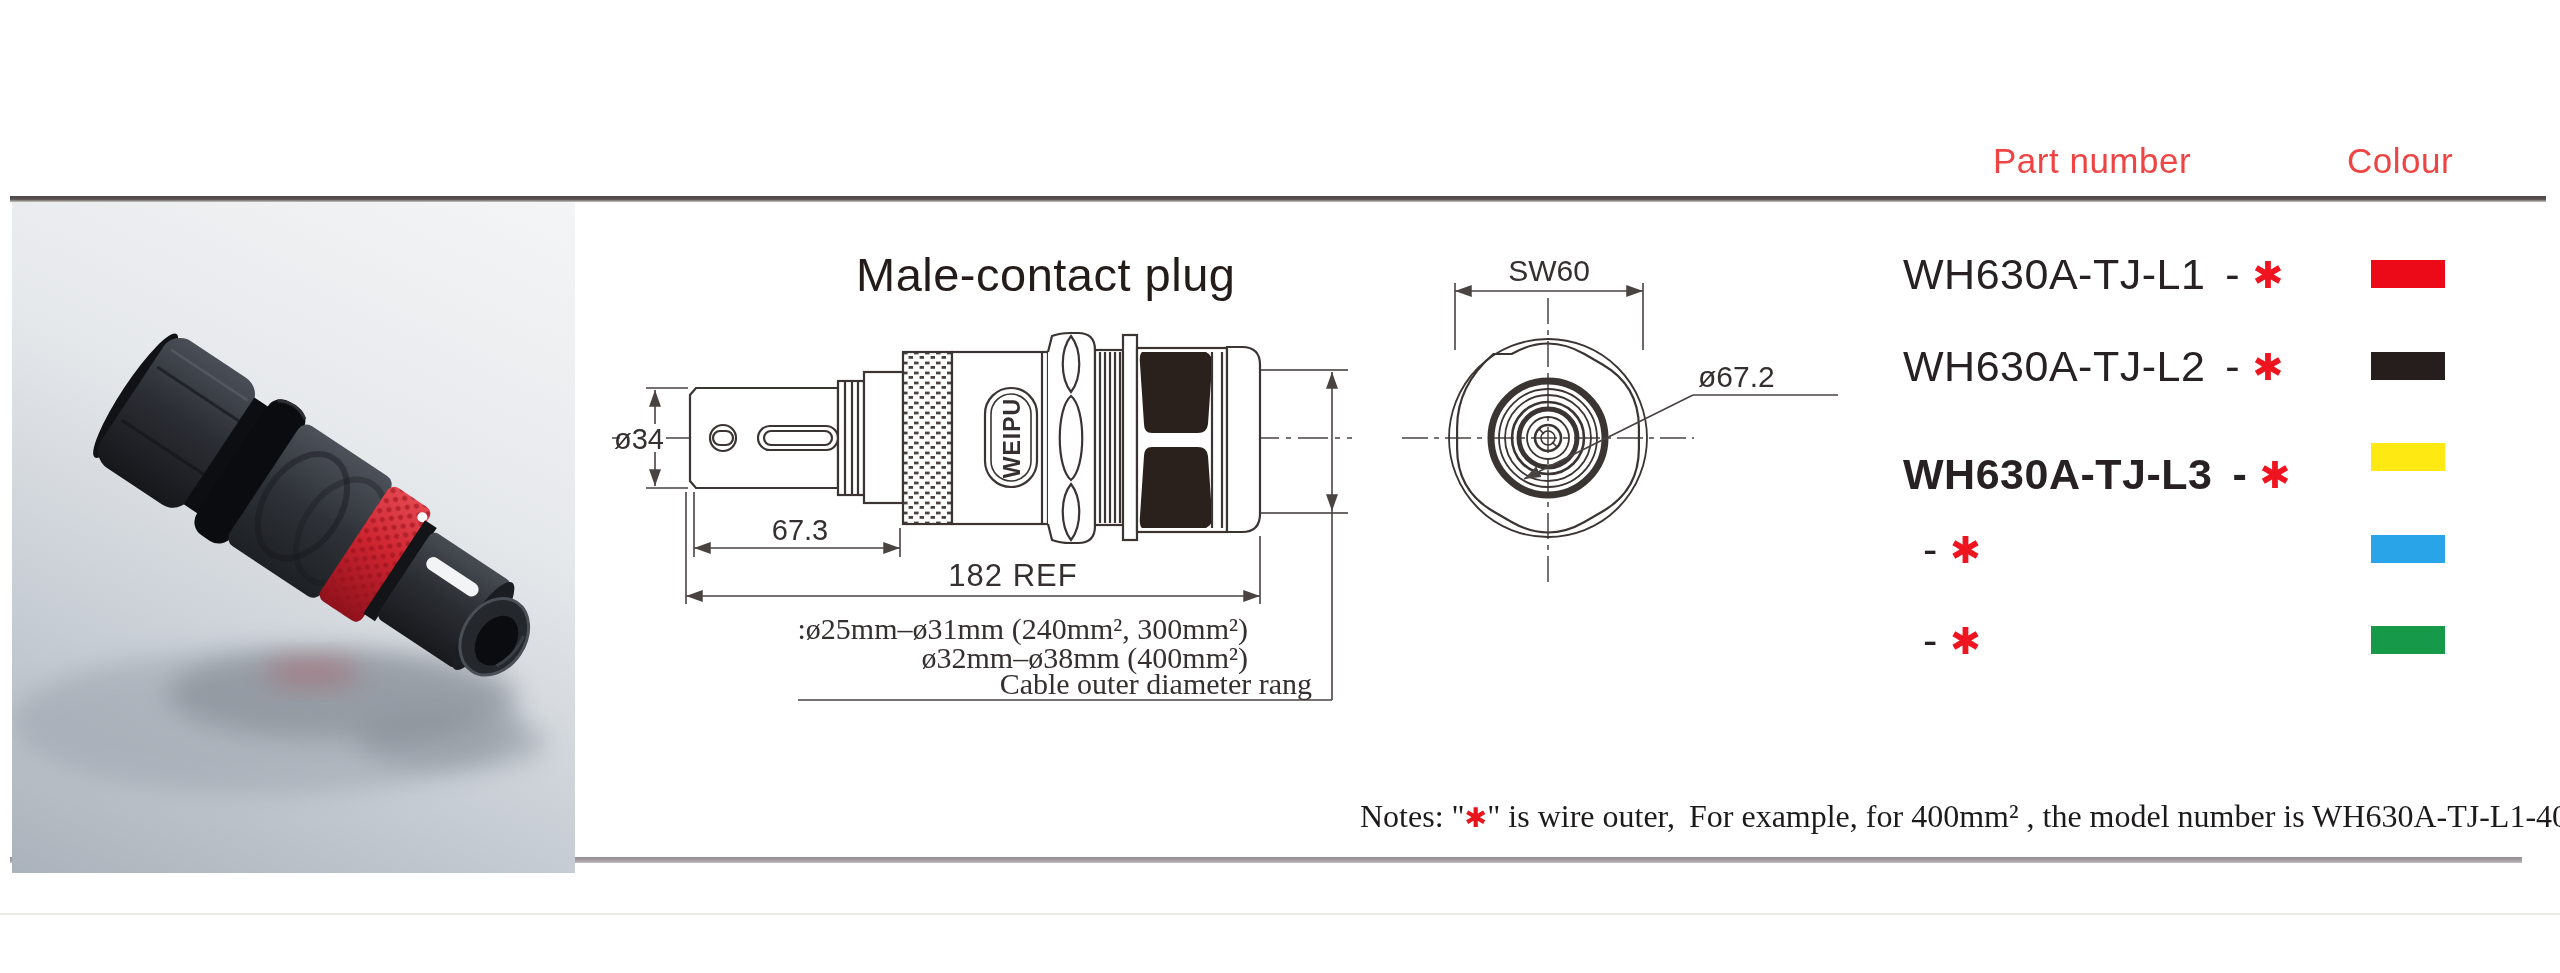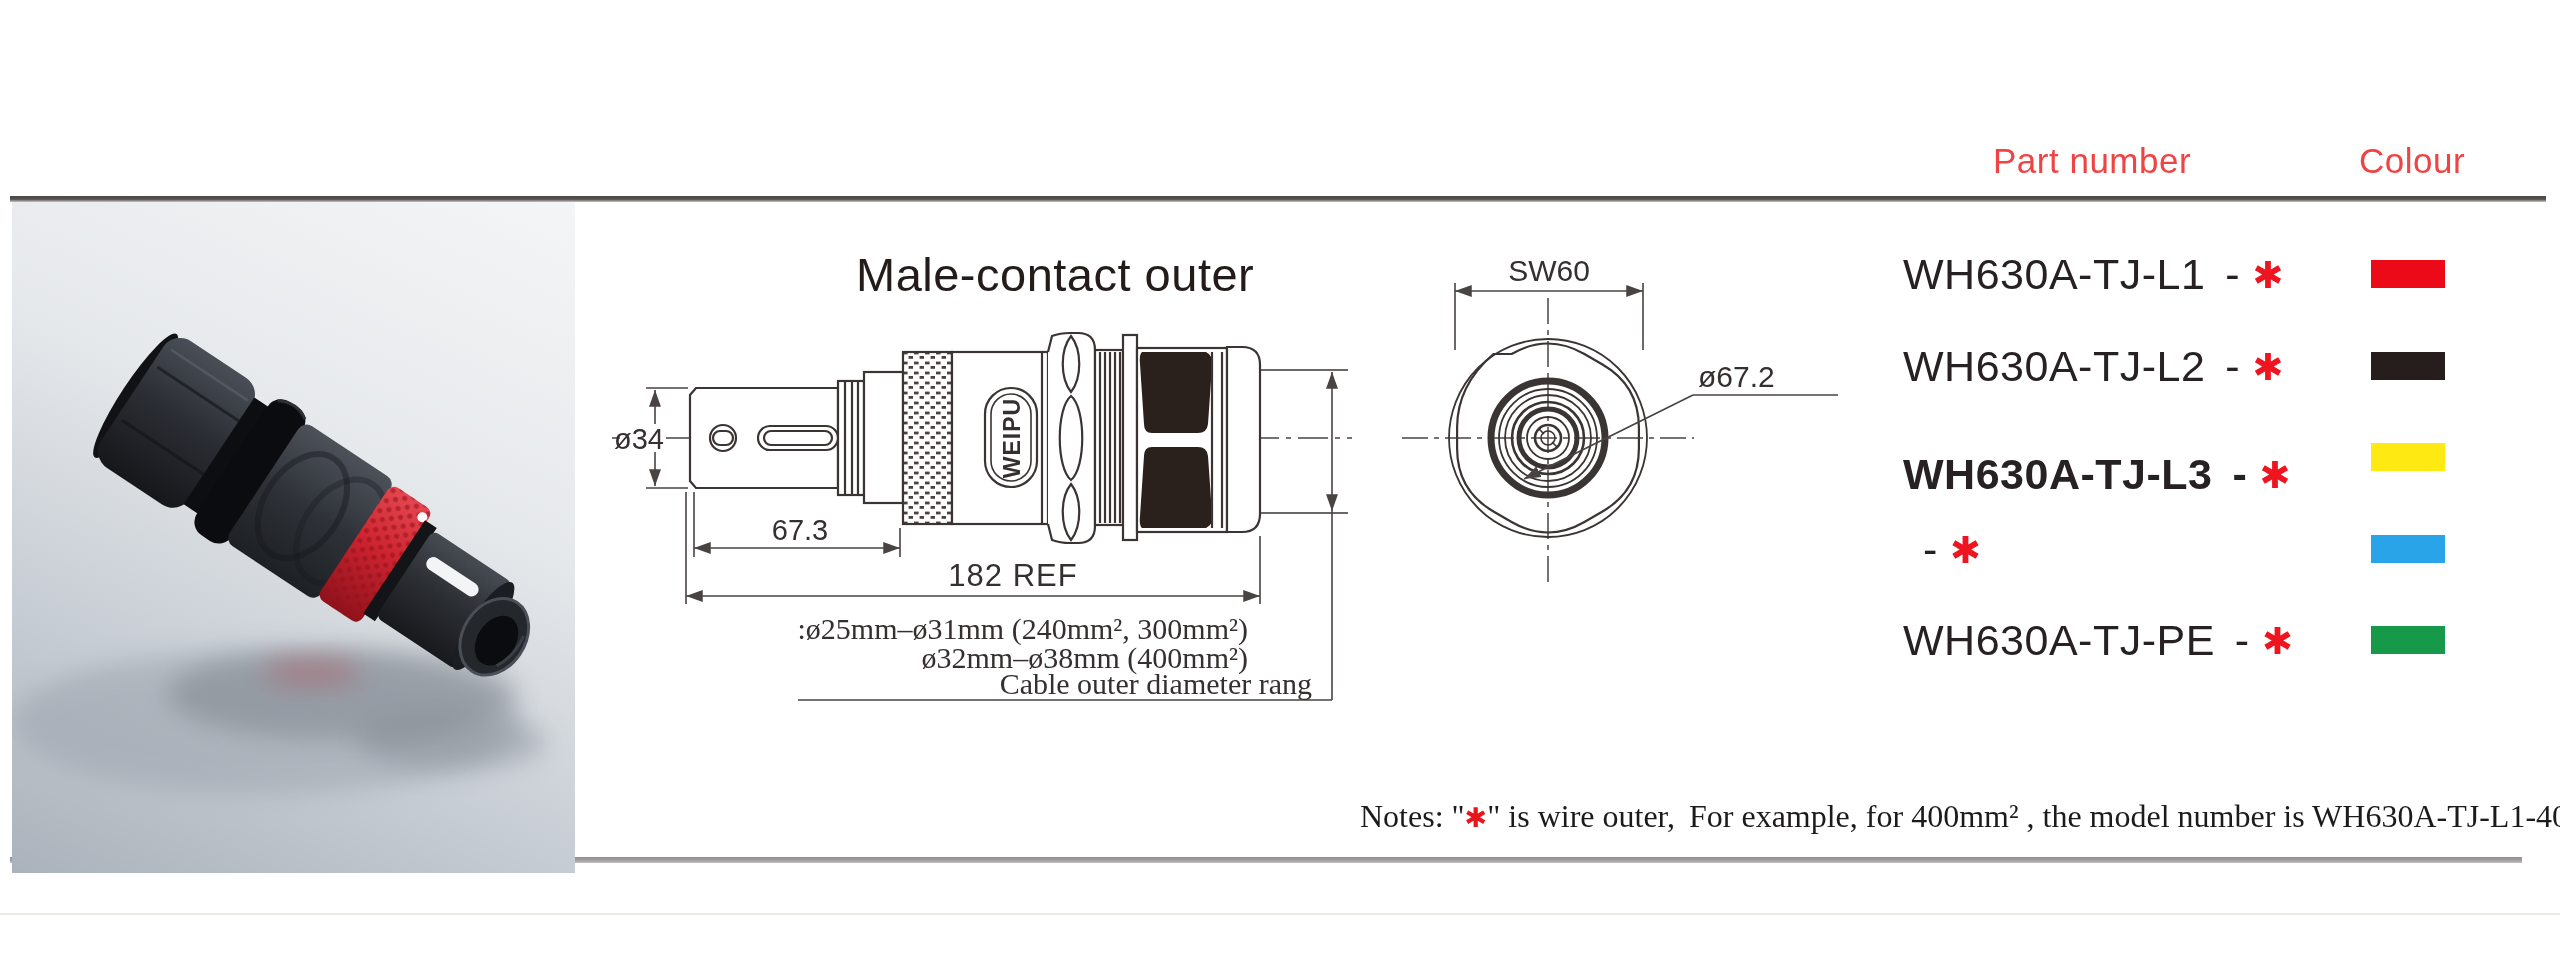--- a/index.html
+++ b/index.html
@@ -38,21 +38,21 @@
   #notes .mark{color:#e8151d;font-family:"DejaVu Sans",sans-serif;font-size:27px;}
   #notes .clause2{margin-left:14px;}
 
   svg text{font-family:"Liberation Sans",sans-serif;fill:#35302f;}
   svg text.serif{font-family:"Liberation Serif",serif;}
 </style>
 </head>
 <body>
 
 <div class="abs col-header" style="left:1993px;top:141px;">Part number</div>
-<div class="abs col-header" style="left:2347px;top:141px;margin-left:12px;">Colour</div>
+<div class="abs col-header" style="left:2347px;top:141px;">Colour</div>
 
 <div class="abs" id="top-rule"></div>
 <div class="abs" id="bottom-rule"></div>
 <div class="abs" id="faint-rule"></div>
 
 <div class="abs" id="photo-panel">
   <svg width="563" height="671" viewBox="0 0 563 671">
     <defs>
       <filter id="blur10" x="-50%" y="-50%" width="200%" height="200%">
         <feGaussianBlur stdDeviation="12"></feGaussianBlur>
@@ -110,21 +110,21 @@
       <rect x="330" y="-31" width="60" height="14" rx="7" fill="#f2f4f6"></rect>
       <rect x="399" y="-5" width="17" height="9" rx="4.5" fill="#eef0f3"></rect>
       <ellipse cx="413" cy="0" rx="14" ry="52" fill="#1a1d21"></ellipse>
       <ellipse cx="428" cy="3" rx="31" ry="41" fill="#24272c" stroke="#4a4f57" stroke-width="3"></ellipse>
       <ellipse cx="432" cy="5" rx="19" ry="27" fill="#0b0c0f"></ellipse>
       <path d="M446,26 Q456,8 452,-14" stroke="#3a3f46" stroke-width="3" fill="none"></path>
     </g>
   </svg>
 </div>
 
-<div class="abs" id="view-title">Male-contact outer</div>
+<div class="abs" id="view-title">Male-contact plug</div>
 
 <svg class="abs" style="left:0;top:0;" width="2560" height="973" viewBox="0 0 2560 973">
   <defs>
     <marker id="arr" viewBox="0 0 10 10" refX="9.5" refY="5" markerWidth="11" markerHeight="11" orient="auto-start-reverse">
       <path d="M0,1.6 L9.5,5 L0,8.4 Z" fill="#494342"></path>
     </marker>
     <pattern id="knurl" width="11" height="10" patternUnits="userSpaceOnUse">
       <rect width="11" height="10" fill="#fff"></rect>
       <rect x="1" y="1.6" width="4.6" height="2.8" fill="#4a423f"></rect>
       <rect x="6.6" y="6" width="4.6" height="2.8" fill="#4a423f"></rect>
@@ -267,21 +267,20 @@
 </div>
 <div class="abs swatch" style="top: 443px; background-color: rgb(255, 233, 19);"></div>
 
 <div class="abs part-row" style="top:523px;">
   <span class="dash">-</span>
   <span class="mark">✱</span>
 </div>
 <div class="abs swatch" style="top: 535px; background-color: rgb(42, 164, 232);"></div>
 
 <div class="abs part-row" style="top:614px;">
-  <span>WH630A-TJ-PE</span>
   <span class="dash">-</span>
   <span class="mark">✱</span>
 </div>
 <div class="abs swatch" style="top: 626px; background-color: rgb(23, 153, 74);"></div>
 
 <div class="abs" id="notes">
   <span>Notes: </span><span>"</span><span class="mark">✱</span><span>"</span><span> is wire outer,</span><span class="clause2">For example, for 400mm² , the model number is WH630A-TJ-L1-400.</span>
 </div>
 
 </body></html>

